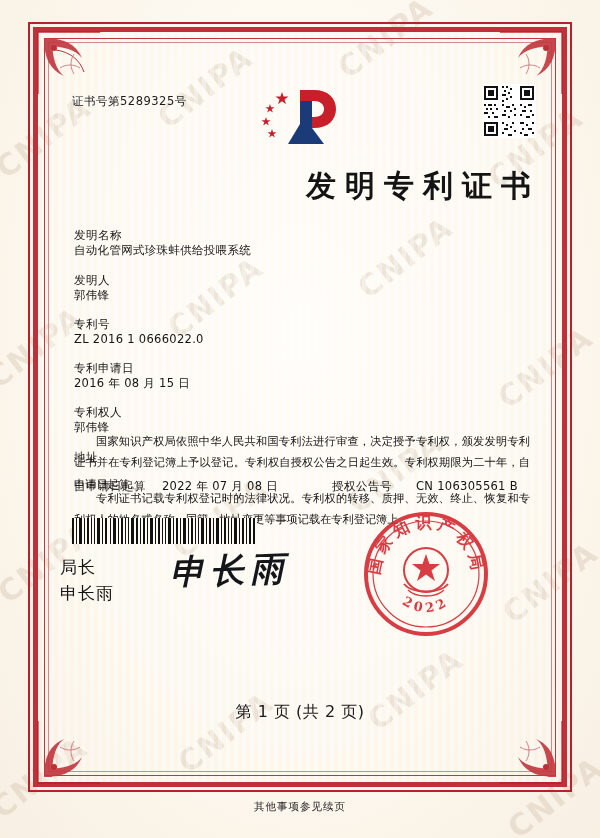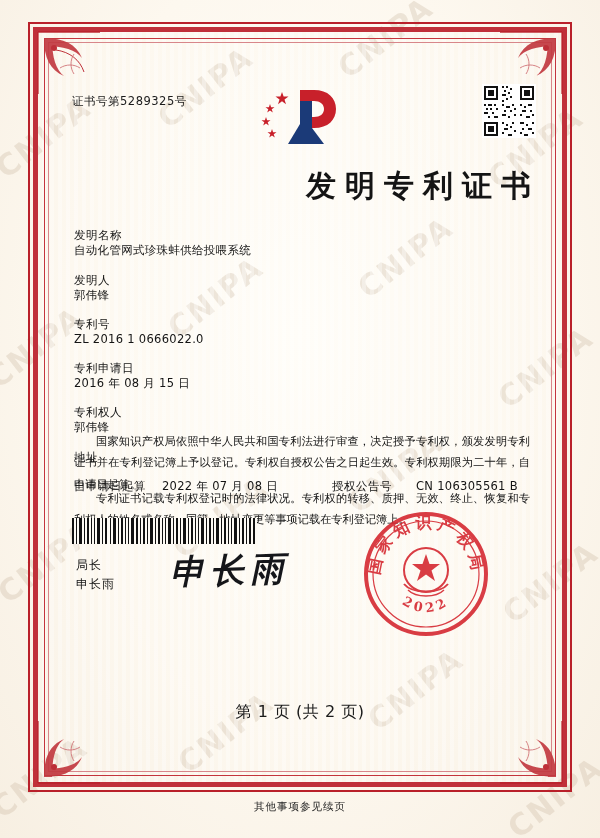--- a/index.html
+++ b/index.html
@@ -204,25 +204,26 @@
   
   .barcode {
     position: absolute;
     left: 12px; top: 462px;
     width: 185px; height: 26px;
   }
 
   
   .director {
     position: absolute;
-    left: 16px; top: 500px;
-    font-size: 12px;
+    left: 0; top: 500px;
+    font-size: 17px;
     line-height: 1.55;
     color: #141414;
     letter-spacing: 1px;
+    font-family: Liberation Mono, monospace;
   }
   .signature {
     position: absolute;
     left: 110px; top: 492px;
     font-family: "DejaVu Serif", "Liberation Serif", serif;
     font-size: 34px;
     color: #15161a;
     letter-spacing: 6px;
     transform: rotate(-2deg);
     font-style: italic;

